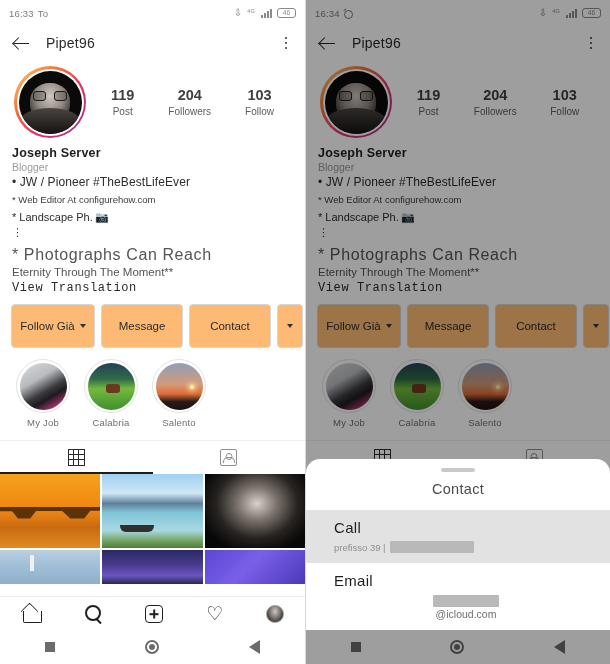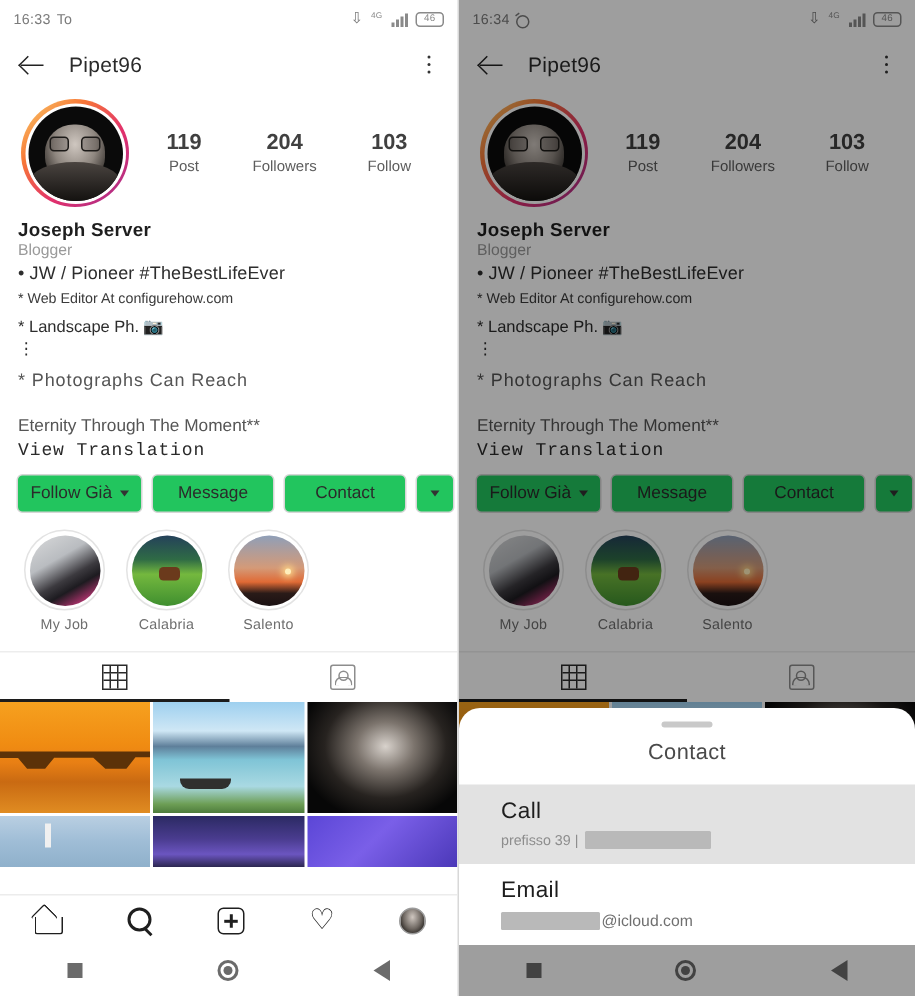--- a/index.html
+++ b/index.html
@@ -110,28 +110,28 @@
   .stat .lbl { font-size:10px; color:#5d5d5d; line-height:15px; }
 
   
   .bio { padding: 4px 12px 0 12px; }
   .bio .name { font-size:12.5px; font-weight:bold; color:#1e1e1e; letter-spacing:.2px; }
   .bio .cat { font-size:10.5px; color:#9a9a9a; margin-top:1px; }
   .bio .l1 { font-size:12px; color:#2d2d2d; margin-top:2px; letter-spacing:.1px;}
   .bio .l2 { font-size:9.5px; color:#3b3b3b; margin-top:5px; }
   .bio .l3 { font-size:11px; color:#2d2d2d; margin-top:6px; }
   .bio .l4 { font-size:11px; color:#2d2d2d; margin-top:2px; letter-spacing:1px; }
-  .bio .l5 { font-size:12px; color:#555; letter-spacing:.6px; margin-top:7px; }
-  .bio .l6 { font-size:11.5px; color:#555; margin-top:18px; }
+  .bio .l5 { font-size:16px; color:#555; letter-spacing:.6px; margin-top:7px; }
+  .bio .l6 { font-size:11.5px; color:#555; margin-top:2px; }
   .bio .vt { font-size:12px; color:#2a2a2a; margin-top:3px; letter-spacing:.6px;font-family:Liberation Mono, monospace; }
 
   
   .actions { display:flex; gap:6px; padding: 9px 11px 0 11px; align-items:center;}
   .btn {
-    height:26px; border:1px solid #d6d6d6; border-radius:4px; background:#22c55e;
+    height:44px; border:1px solid #d6d6d6; border-radius:4px; background:#fdba74;
     font-size:11.5px; color:#2b2b2b; display:flex; align-items:center;
     justify-content:center; gap:5px; cursor:pointer; white-space:nowrap;
   }
   .btn.follow { flex: 0 0 84px; }
   .btn.message { flex: 0 0 82px; }
   .btn.contact { flex: 0 0 82px; }
   .btn.caret { flex: 0 0 26px; }
   .chev { width:0;height:0;border-left:3.6px solid transparent;border-right:3.6px solid transparent;border-top:4.2px solid #333; }
 
   
@@ -209,21 +209,21 @@
   }
   .sheet-handle{width:34px;height:4px;border-radius:3px;background:#c9c9c9;margin:9px auto 0 auto;}
   .sheet-title{text-align:center;font-size:14.5px;color:#4a4a4a;padding:9px 0 13px 0;letter-spacing:.3px;}
   .sheet-row{padding:9px 12px 10px 28px;}
   .sheet-row.sel{background:#e2e2e2;}
   .row-title{font-size:15px;color:#1e1e1e;letter-spacing:.3px;}
   .row-sub{font-size:9.5px;color:#8d8d8d;margin-top:5px;display:flex;align-items:center;gap:4px;}
   .redact{display:inline-block;height:12px;background:#b9b9b9;border-radius:1px;}
   .redact.w1{width:84px;}
   .redact.w2{width:66px;}
-  .row-sub2{font-size:10.5px;color:#6f6f6f;margin-top:6px;display:flex;align-items:center;gap:1px;}
+  .row-sub2{font-size:10.5px;color:#6f6f6f;margin-top:6px;display:flex;align-items:center;gap:1px;flex-direction:column;}
 </style>
 </head>
 <body>
 
 <div class="stage">
 
   <div class="phone left">
 
     <div class="statusbar">
       <div class="sb-left">

